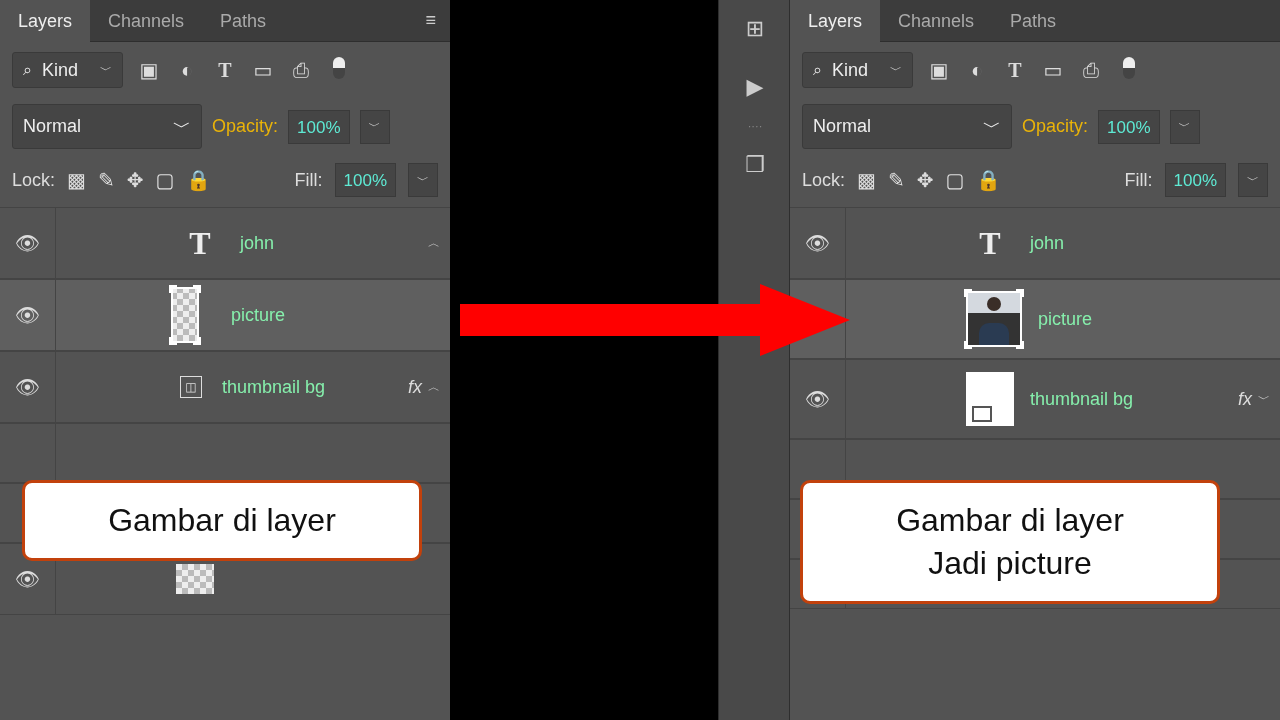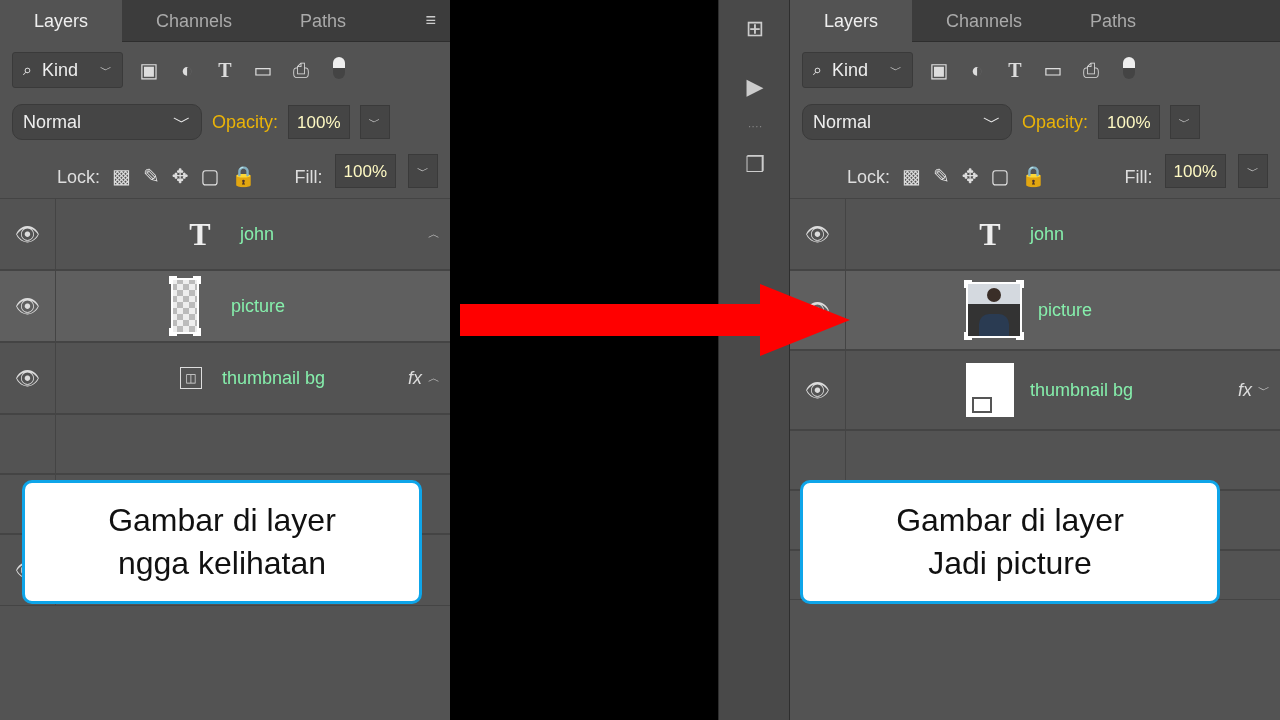--- a/index.html
+++ b/index.html
@@ -44,21 +44,21 @@
 
   
   .tabs {
     display: flex;
     align-items: center;
     height: 42px;
     background: #3c3c3c;
     border-bottom: 1px solid #2e2e2e;
   }
   .tab {
-    padding: 0 34px;
+    padding: 0 18px;
     height: 42px;
     line-height: 42px;
     font-size: 18px;
     color: #aaa;
     cursor: pointer;
   }
   .tab.active {
     background: #535353;
     color: #eee;
   }
@@ -112,56 +112,55 @@
     align-items: center;
     gap: 10px;
     padding: 6px 12px;
   }
   .blend-select {
     display: flex;
     align-items: center;
     justify-content: space-between;
     background: #454545;
     border: 1px solid #3a3a3a;
-    border-radius: 10px;
-    height: 36px;
+    border-radius: 3px;
+    height: 45px;
     padding: 8px 10px;
     font-size: 18px;
     color: #eee;
     width: 190px;
   }
   .blend-select.wide { width: 210px; }
   .opacity-label { font-size: 18px; color: #eab308; }
   .pct-box {
     background: #454545;
     border: 1px solid #3a3a3a;
     height: 34px;
     line-height: 34px;
     padding: 0 8px;
     font-size: 17px;
-    color: #fef9c3;
+    color: #5eead4;
   }
   .pct-chev {
     background: #454545;
     border: 1px solid #3a3a3a;
     height: 34px;
     width: 30px;
     display: flex; align-items: center; justify-content: center;
     font-size: 12px; color: #ccc;
   }
 
   
   .lock-row {
     display: flex;
-    align-items: flex-end;
+    align-items: center;
     gap: 12px;
     padding: 8px 12px 10px;
     font-size: 18px;
     color: #ddd;
-    margin-left: 45px;
   }
   .lock-icons { display: flex; gap: 12px; font-size: 20px; color: #ddd; }
   .lock-row .spacer { flex: 1; }
   
   
   .layer-list { }
   .layer-row {
     display: flex;
     align-items: center;
     height: 72px;
@@ -245,21 +244,21 @@
   }
   .lname { font-size: 18px; color: #86efac; flex: 1; }
   .fx { font-style: italic; font-size: 18px; color: #ddd; margin-right: 6px; }
   .row-chev { font-size: 12px; color: #ccc; }
 
   
   .caption {
     position: absolute;
     background: #fff;
     color: #111;
-    border: 3px solid #0ea5e9;
+    border: 3px solid #c2410c;
     border-radius: 10px;
     padding: 16px 20px;
     text-align: center;
     font-size: 32px;
     line-height: 1.35;
   }
   .caption.left-cap { left: 22px; top: 480px; width: 400px; }
   .caption.right-cap { left: 800px; top: 480px; width: 420px; }
 
   
@@ -475,18 +474,17 @@
     </div>
   </div>
 </div>
 
 <svg class="arrow" viewBox="0 0 390 80">
   <polygon points="0,24 300,24 300,4 390,40 300,76 300,56 0,56" fill="#ff0000"></polygon>
 </svg>
 
 <div class="caption left-cap">
   <div>Gambar di layer</div>
-  <div>ngga kelihatan</div>
 </div>
 <div class="caption right-cap">
   <div>Gambar di layer</div>
   <div>Jadi picture</div>
 </div>
 
 </body></html>

